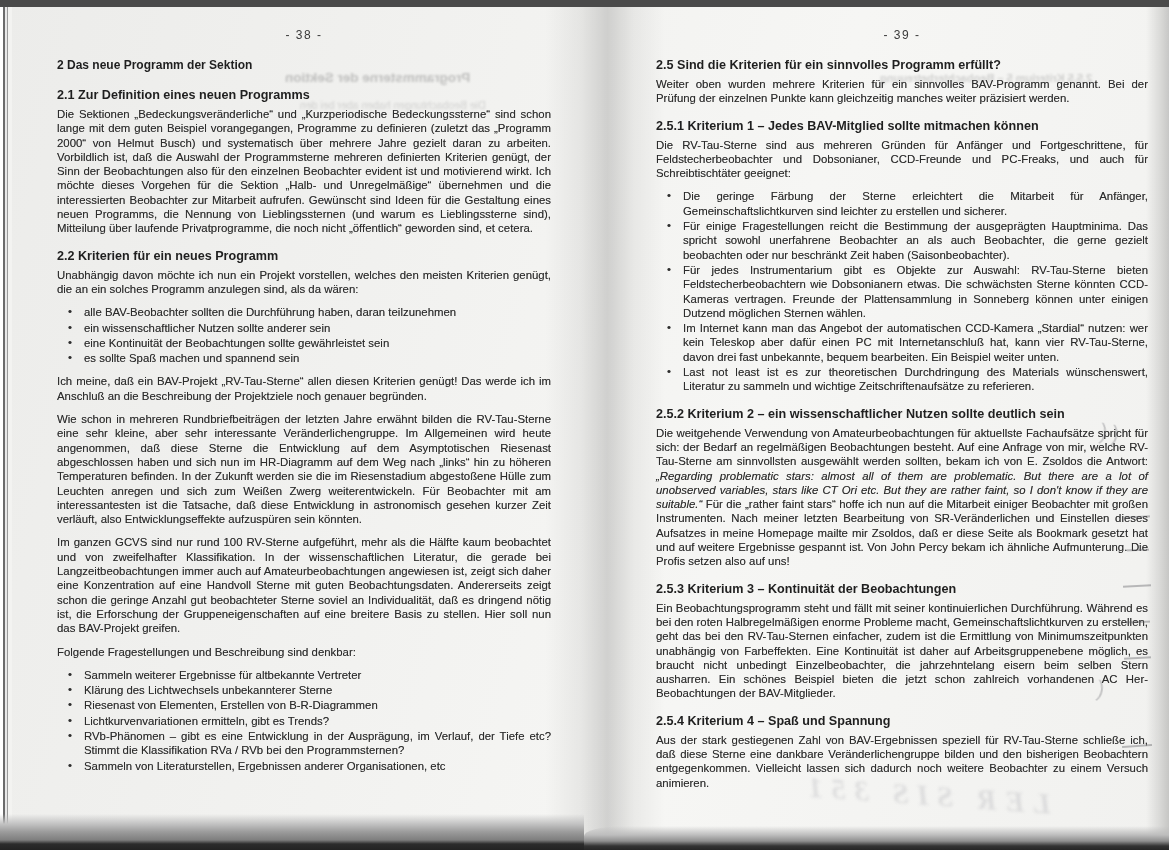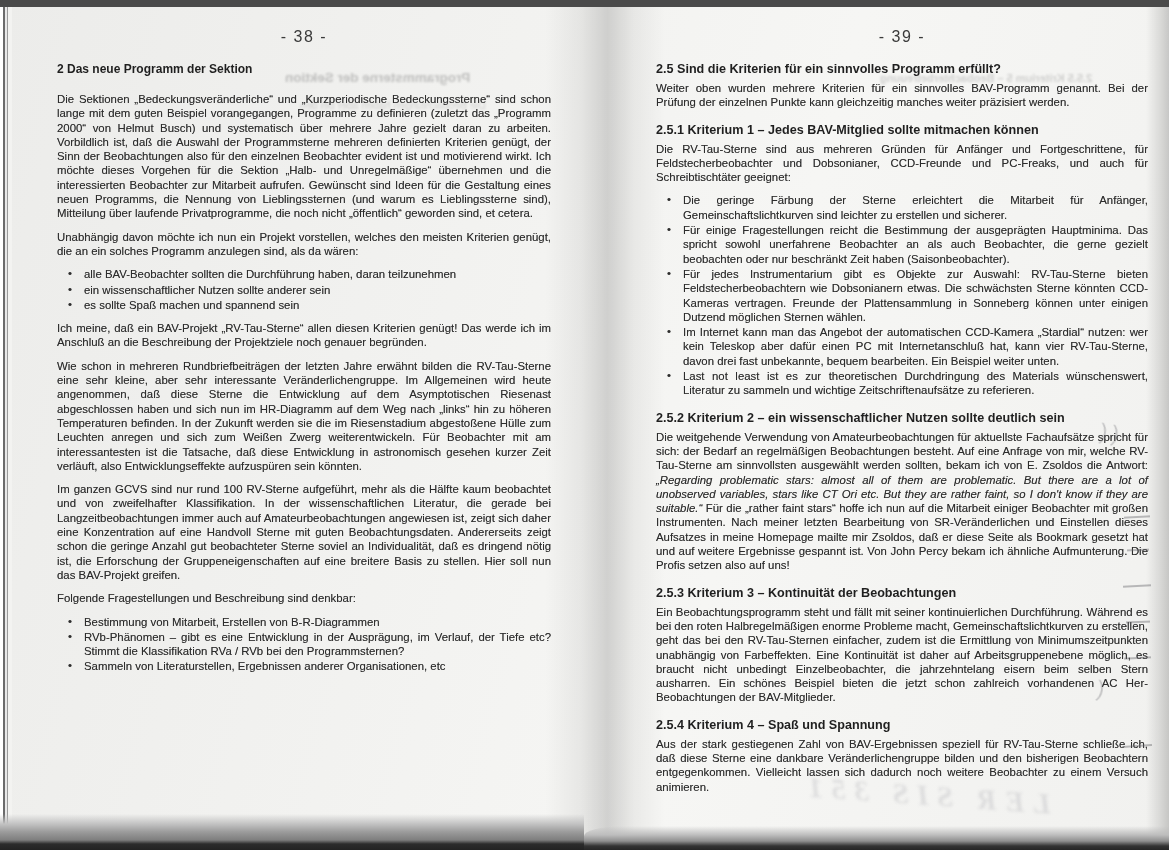--- a/index.html
+++ b/index.html
@@ -15,21 +15,21 @@
   .right-edge-shade{position:absolute;top:7px;left:1146px;width:23px;height:843px;pointer-events:none;
     background:linear-gradient(to right,rgba(0,0,0,0) 0%,rgba(0,0,0,0.10) 60%,rgba(0,0,0,0.18) 100%);}
   .bottom-left{position:absolute;left:0;top:814px;width:584px;height:36px;
     background:linear-gradient(to bottom,rgba(200,200,200,0) 0px,#c2c2c2 10px,#9b9b9b 18px,#7e7e7e 26px,#2b2b2b 30px,#222222 36px);}
   .bottom-right{position:absolute;left:584px;top:826px;width:585px;height:24px;border-top-left-radius:40px 10px;
     background:linear-gradient(to bottom,rgba(210,210,210,0) 0px,#bdbdbd 9px,#909090 15px,#333333 20px,#262626 24px);}
   
   .page{position:absolute;top:28px;color:#2d2d2d;}
   .page-left{left:57px;width:494px;}
   .page-right{left:656px;width:492px;}
-  .pagenum{text-align:center;font-size:16px;letter-spacing:1.5px;color:#3a3a3a;margin:0 0 16px 0;}
+  .pagenum{text-align:center;font-size:12px;letter-spacing:1.5px;color:#3a3a3a;margin:0 0 16px 0;}
   .chapter{font-size:12px;font-weight:bold;color:#1f1f1f;margin:2px 0 16px 0;}
   .sec-heading{font-size:12.6px;font-weight:bold;color:#1f1f1f;margin:13px 0 5px 0;}
   .doc-section{margin:0;}
   .para{font-size:11.4px;line-height:14.3px;text-align:justify;margin:0 0 9px 0;
         text-shadow:0 0 0.3px rgba(60,60,60,0.55);}
   .bullets{list-style:none;margin:0 0 9px 0;padding:0;}
   .bullet{font-size:11.4px;line-height:14.3px;text-align:justify;position:relative;
           padding-left:27px;margin:0 0 1px 0;text-shadow:0 0 0.3px rgba(60,60,60,0.55);}
   .bullet::before{content:"\2022";position:absolute;left:11px;top:-1px;}
   .it{font-style:italic;}
@@ -62,39 +62,45 @@
   <span class="bleed bt-l1">Programmsterne der Sektion</span>
   <span class="bleed bt-l2">Die Beobachtungen haben aber bei den</span>
   <span class="bleed bt-r1">2.5.5 Kriterium 5 – Beobachterbetreuung</span>
   <span class="bleed bt-hw">LER SIS 351</span>
 
   <div class="page page-left">
     <div class="pagenum">- 38 -</div>
     <h2 class="chapter">2  Das neue Programm der Sektion</h2>
     <div class="sections">
         <section class="doc-section">
+          <h3 class="sec-heading">2.1  Zur Definition eines neuen Programms</h3>
           <p class="para">Die Sektionen „Bedeckungsveränderliche“ und „Kurzperiodische Bedeckungssterne“ sind schon lange mit dem guten Beispiel vorangegangen, Programme zu definieren (zuletzt das „Programm 2000“ von Helmut Busch) und systematisch über mehrere Jahre gezielt daran zu arbeiten. Vorbildlich ist, daß die Auswahl der Programmsterne mehreren definierten Kriterien genügt, der Sinn der Beobachtungen also für den einzelnen Beobachter evident ist und motivierend wirkt. Ich möchte dieses Vorgehen für die Sektion „Halb- und Unregelmäßige“ übernehmen und die interessierten Beobachter zur Mitarbeit aufrufen. Gewünscht sind Ideen für die Gestaltung eines neuen Programms, die Nennung von Lieblingssternen (und warum es Lieblingssterne sind), Mitteilung über laufende Privatprogramme, die noch nicht „öffentlich“ geworden sind, et cetera.</p>
         </section>
         <section class="doc-section">
+          <h3 class="sec-heading">2.2  Kriterien für ein neues Programm</h3>
           <p class="para">Unabhängig davon möchte ich nun ein Projekt vorstellen, welches den meisten Kriterien genügt, die an ein solches Programm anzulegen sind, als da wären:</p>
           <ul class="bullets">
             <li class="bullet">alle BAV-Beobachter sollten die Durchführung haben, daran teilzunehmen</li>
             <li class="bullet">ein wissenschaftlicher Nutzen sollte anderer sein</li>
+            <li class="bullet">eine Kontinuität der Beobachtungen sollte gewährleistet sein</li>
             <li class="bullet">es sollte Spaß machen und spannend sein</li>
           </ul>
           <p class="para">Ich meine, daß ein BAV-Projekt „RV-Tau-Sterne“ allen diesen Kriterien genügt! Das werde ich im Anschluß an die Beschreibung der Projektziele noch genauer begründen.</p>
         </section>
         <section class="doc-section">
           <p class="para">Wie schon in mehreren Rundbriefbeiträgen der letzten Jahre erwähnt bilden die RV-Tau-Sterne eine sehr kleine, aber sehr interessante Veränderlichengruppe. Im Allgemeinen wird heute angenommen, daß diese Sterne die Entwicklung auf dem Asymptotischen Riesenast abgeschlossen haben und sich nun im HR-Diagramm auf dem Weg nach „links“ hin zu höheren Temperaturen befinden. In der Zukunft werden sie die im Riesenstadium abgestoßene Hülle zum Leuchten anregen und sich zum Weißen Zwerg weiterentwickeln. Für Beobachter mit am interessantesten ist die Tatsache, daß diese Entwicklung in astronomisch gesehen kurzer Zeit verläuft, also Entwicklungseffekte aufzuspüren sein könnten.</p>
           <p class="para">Im ganzen GCVS sind nur rund 100 RV-Sterne aufgeführt, mehr als die Hälfte kaum beobachtet und von zweifelhafter Klassifikation. In der wissenschaftlichen Literatur, die gerade bei Langzeitbeobachtungen immer auch auf Amateurbeobachtungen angewiesen ist, zeigt sich daher eine Konzentration auf eine Handvoll Sterne mit guten Beobachtungsdaten. Andererseits zeigt schon die geringe Anzahl gut beobachteter Sterne soviel an Individualität, daß es dringend nötig ist, die Erforschung der Gruppeneigenschaften auf eine breitere Basis zu stellen. Hier soll nun das BAV-Projekt greifen.</p>
         </section>
         <section class="doc-section">
           <p class="para">Folgende Fragestellungen und Beschreibung sind denkbar:</p>
           <ul class="bullets">
-            <li class="bullet">Bestimmung von Mitarbeit, Erstellen von B-R-Diagrammen</li>
+            <li class="bullet">Sammeln weiterer Ergebnisse für altbekannte Vertreter</li>
+            <li class="bullet">Klärung des Lichtwechsels unbekannterer Sterne</li>
+            <li class="bullet">Riesenast von Elementen, Erstellen von B-R-Diagrammen</li>
+            <li class="bullet">Lichtkurvenvariationen ermitteln, gibt es Trends?</li>
             <li class="bullet">RVb-Phänomen – gibt es eine Entwicklung in der Ausprägung, im Verlauf, der Tiefe etc? Stimmt die Klassifikation RVa / RVb bei den Programmsternen?</li>
             <li class="bullet">Sammeln von Literaturstellen, Ergebnissen anderer Organisationen, etc</li>
           </ul>
         </section>
       </div>
   </div>
 
   <div class="page page-right">
     <div class="pagenum">- 39 -</div>
     <div class="sections">

